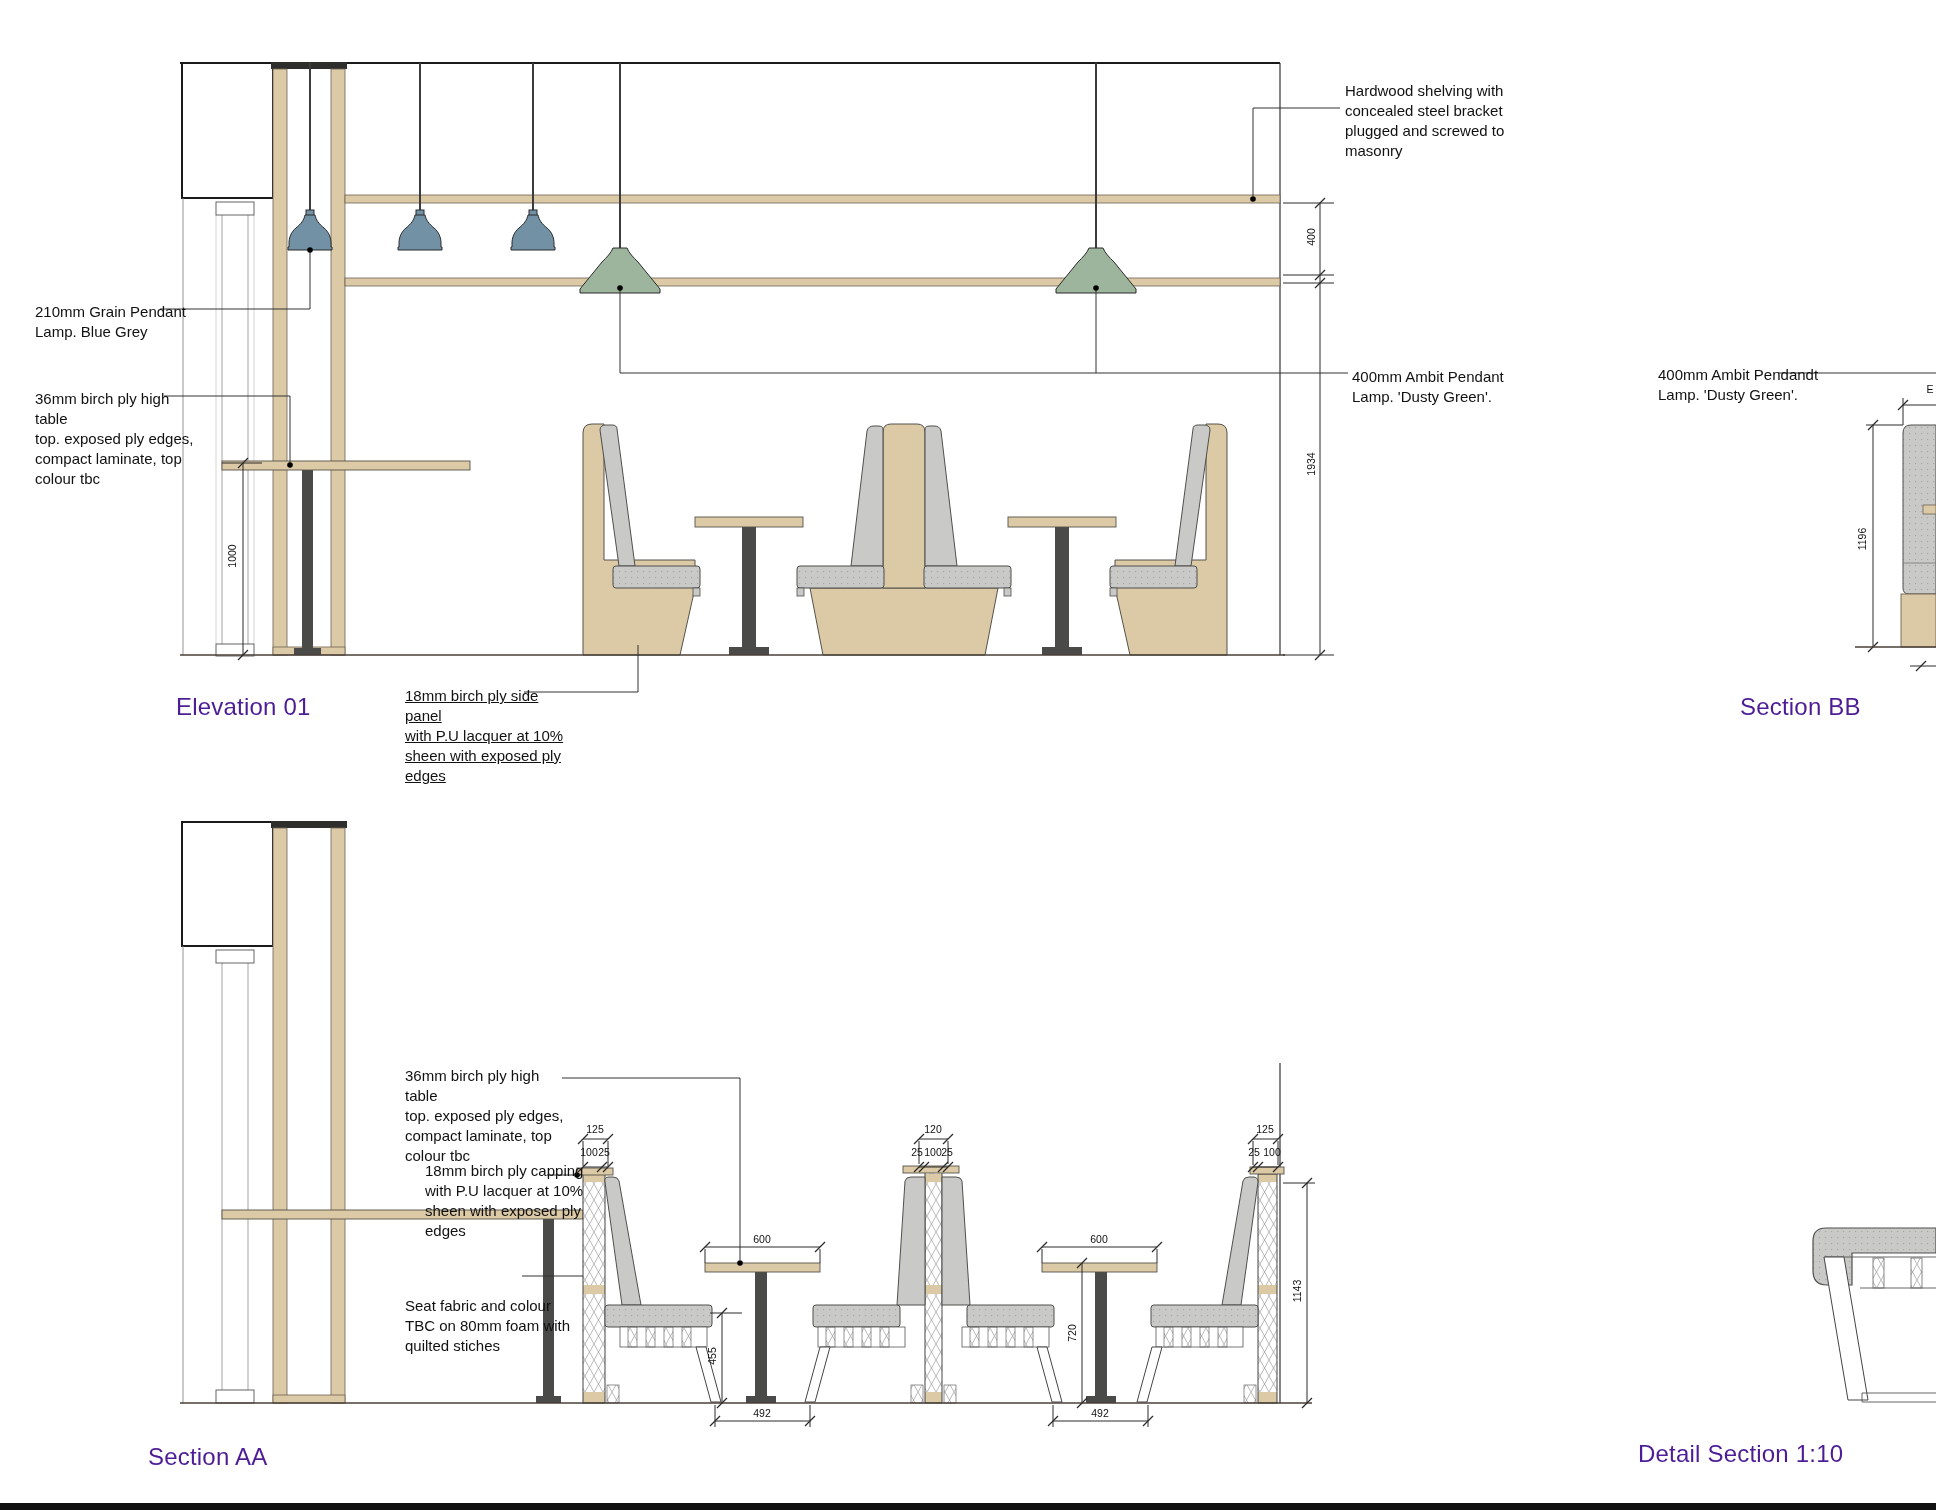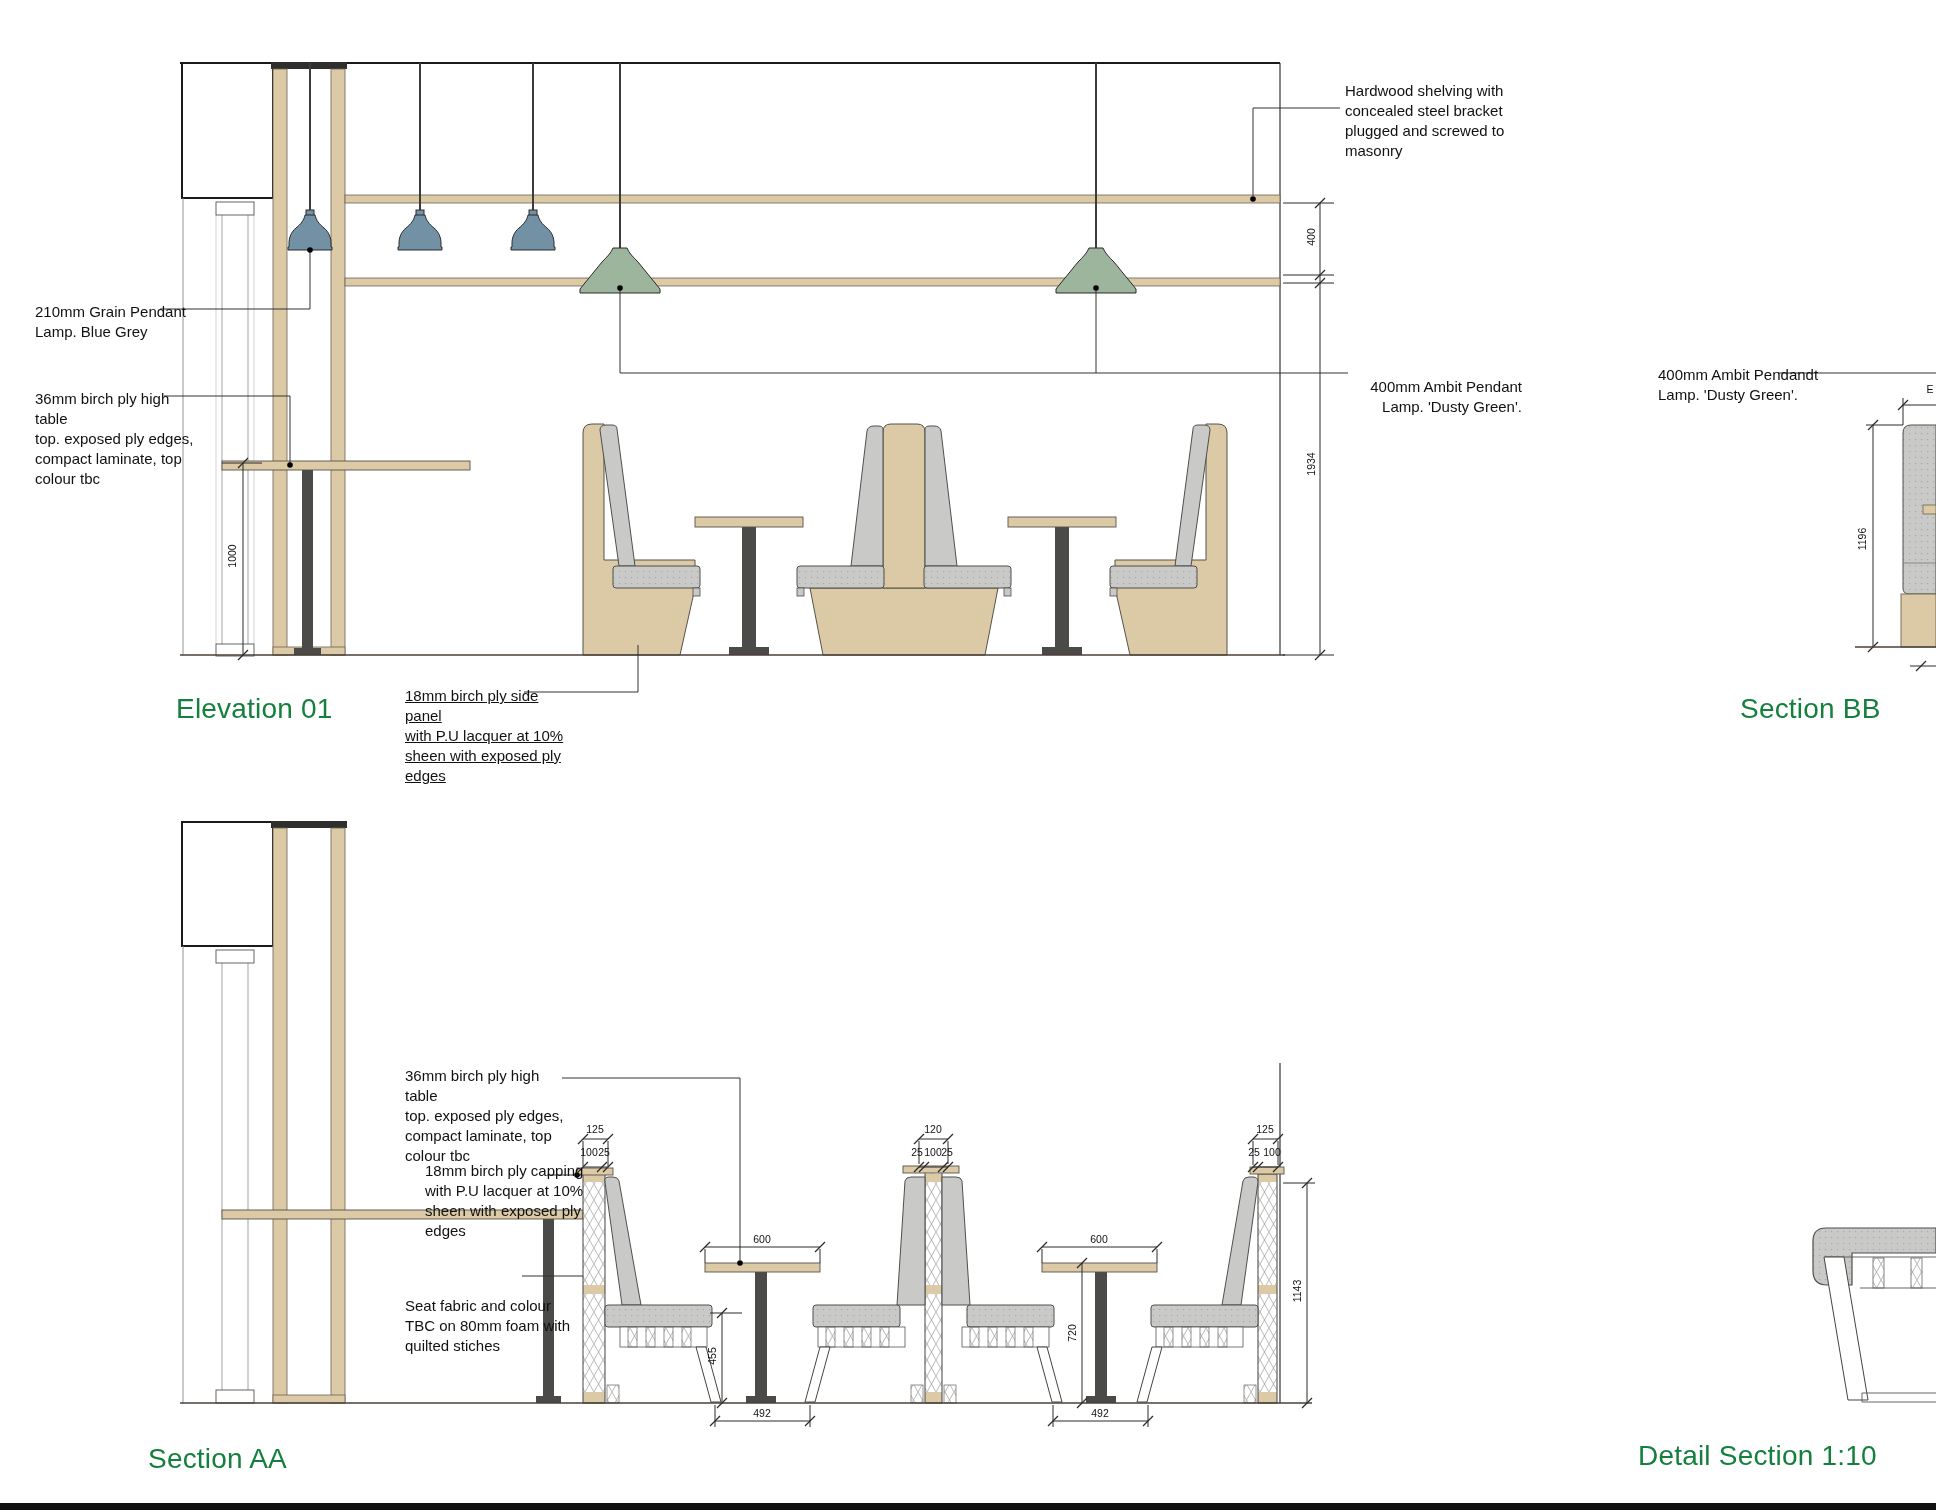--- a/index.html
+++ b/index.html
@@ -1,19 +1,19 @@
 <!DOCTYPE html>
 <html><head>
 <meta charset="utf-8">
 <style>
   html,body{margin:0;padding:0;background:#ffffff;}
   #sheet{position:relative;width:1936px;height:1510px;background:#ffffff;overflow:hidden;
          font-family:"Liberation Sans", sans-serif;color:#111;}
   #linework{position:absolute;left:0;top:0;}
-  .title{position:absolute;font-size:28px;color:#15803d;letter-spacing:0.2px;}
+  .title{position:absolute;font-size:24px;color:#4c1d95;letter-spacing:0.2px;}
   .note{position:absolute;font-size:15px;line-height:1.33;white-space:pre-line;color:#111;}
   .dim{position:absolute;font-size:10.5px;text-align:center;color:#111;}
   .dim-rot{position:absolute;font-size:10.5px;width:44px;text-align:center;color:#111;
            transform:rotate(-90deg);transform-origin:center center;}
 </style>
 </head>
 <body>
 
 <div id="sheet">
 
@@ -348,21 +348,21 @@
 compact laminate, top
 colour tbc</div>
 <div class="note" style="left:405px;top:686px;width:170px;text-decoration:underline;">18mm birch ply side panel
 with P.U lacquer at 10%
 sheen with exposed ply
 edges</div>
 <div class="note" style="left:1345px;top:81px;width:170px;">Hardwood shelving with
 concealed steel bracket
 plugged and screwed to
 masonry</div>
-<div class="note" style="left:1352px;top:377px;width:170px;text-align:right;">400mm Ambit Pendant
+<div class="note" style="left:1352px;top:367px;width:170px;">400mm Ambit Pendant
 Lamp. 'Dusty Green'.</div>
 
 <div class="note" style="left:1658px;top:365px;width:170px;">400mm Ambit Pendandt
 Lamp. 'Dusty Green'.</div>
 
 <div class="note" style="left:405px;top:1066px;width:170px;">36mm birch ply high table
 top. exposed ply edges,
 compact laminate, top
 colour tbc</div>
 <div class="note" style="left:425px;top:1161px;width:170px;">18mm birch ply capping

